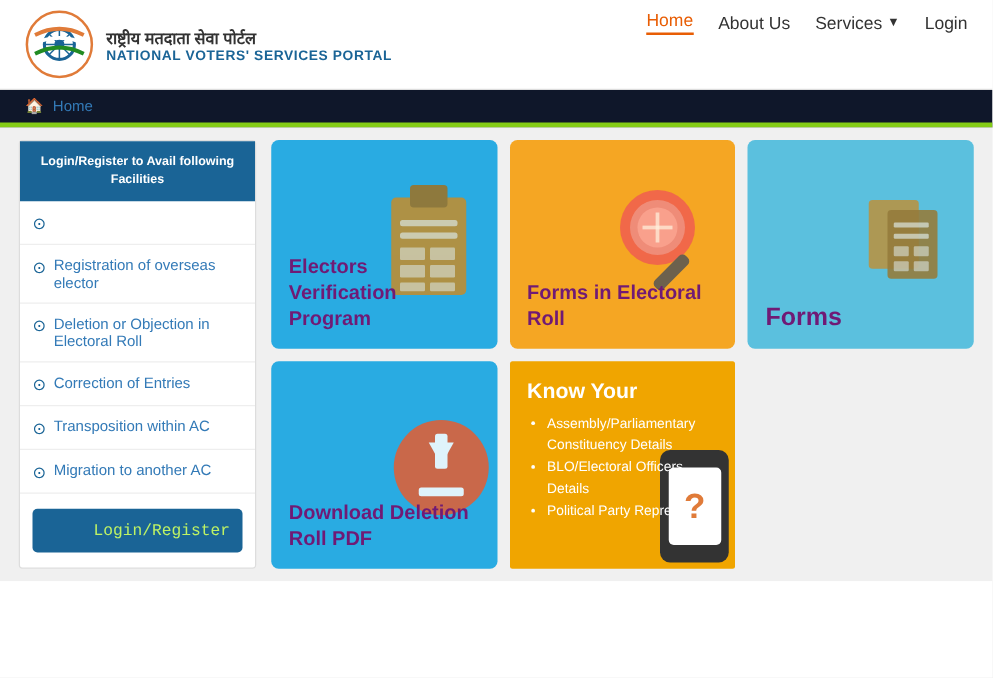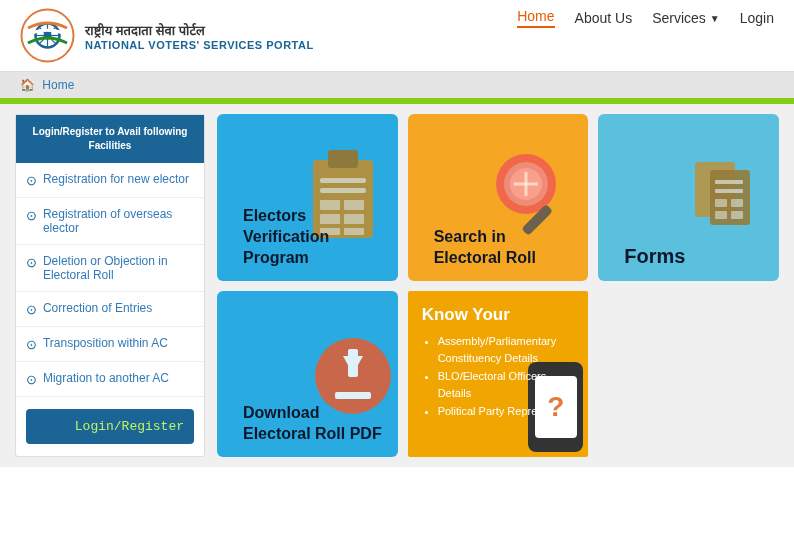--- a/index.html
+++ b/index.html
@@ -56,25 +56,25 @@
       padding-bottom: 2px;
     }
     .nav-link-services {
       display: flex;
       align-items: center;
       gap: 4px;
     }
 
     
     .breadcrumb {
-      background: #e5e5e5;
+      background: #0f172a;
       padding: 6px 20px;
       font-size: 12px;
       color: #337ab7;
-      border-bottom: 6px solid #84cc16;
+      border-bottom: 4px solid #84cc16;
     }
     .breadcrumb a {
       color: #337ab7;
       text-decoration: none;
     }
 
     
     .main-content {
       display: flex;
       gap: 0;
@@ -146,22 +146,22 @@
       cursor: pointer;
     }
     .card-blue { background: #29abe2; }
     .card-yellow { background: #f5a623; }
     .card-lightblue { background: #5bc0de; }
     .card-teal { background: #2eaabf; }
 
     .card-label {
       position: absolute;
       bottom: 0;
-      left: 12px;
-      color: #0f172a;
+      left: 0;
+      color: #701a75;
       font-size: 16px;
       font-weight: bold;
       padding: 12px 14px;
       line-height: 1.3;
       z-index: 2;
     }
 
     
     .card-illustration {
       position: absolute;
@@ -273,21 +273,20 @@
   <span>🏠</span>
   <a href="#" style="margin-left:4px;">Home</a>
 </div>
 
 <div class="main-content">
 
   <div class="sidebar">
     <div class="sidebar-title">Login/Register to Avail following Facilities</div>
     <div class="sidebar-item">
       <span class="sidebar-item-icon">⊙</span>
-      <span>Registration for new elector</span>
     </div>
     <div class="sidebar-item">
       <span class="sidebar-item-icon">⊙</span>
       <span>Registration of overseas elector</span>
     </div>
     <div class="sidebar-item">
       <span class="sidebar-item-icon">⊙</span>
       <span>Deletion or Objection in Electoral Roll</span>
     </div>
     <div class="sidebar-item">
@@ -338,21 +337,21 @@
           <circle cx="42" cy="42" r="30" fill="#e55" opacity="0.9"></circle>
           <circle cx="42" cy="42" r="22" fill="#e88"></circle>
           <circle cx="42" cy="42" r="16" fill="#faa" opacity="0.7"></circle>
 
           <rect x="62" y="62" width="10" height="35" rx="4" fill="#555" transform="rotate(45,62,62)"></rect>
 
           <line x1="30" y1="42" x2="54" y2="42" stroke="rgba(255,255,255,0.7)" stroke-width="3"></line>
           <line x1="42" y1="30" x2="42" y2="54" stroke="rgba(255,255,255,0.7)" stroke-width="3"></line>
         </svg>
       </div>
-      <div class="card-label">Search in
+      <div class="card-label">Forms in
 Electoral
 Roll</div>
     </div>
 
     <div class="card card-lightblue">
       <div class="card-illustration">
         <svg width="100" height="110" viewBox="0 0 100 110">
 
           <rect x="20" y="20" width="40" height="55" rx="3" fill="#c68c2a" opacity="0.9"></rect>
           <rect x="35" y="28" width="40" height="55" rx="3" fill="#a07020" opacity="0.9"></rect>
@@ -376,21 +375,21 @@
 
           <circle cx="60" cy="62" r="38" fill="#e55c30"></circle>
 
           <polygon points="50,42 70,42 60,60" fill="white"></polygon>
           <rect x="55" y="35" width="10" height="28" rx="2" fill="white"></rect>
 
           <rect x="42" y="78" width="36" height="7" rx="2" fill="white"></rect>
         </svg>
       </div>
       <div class="card-label">Download
-Electoral
+Deletion
 Roll PDF</div>
     </div>
 
     <div class="know-your-card">
       <div class="know-your-content">
         <div class="know-your-title">Know Your</div>
         <ul class="know-your-list">
           <li>Assembly/Parliamentary Constituency Details</li>
           <li>BLO/Electoral Officers Details</li>
           <li>Political Party Repre...</li>

